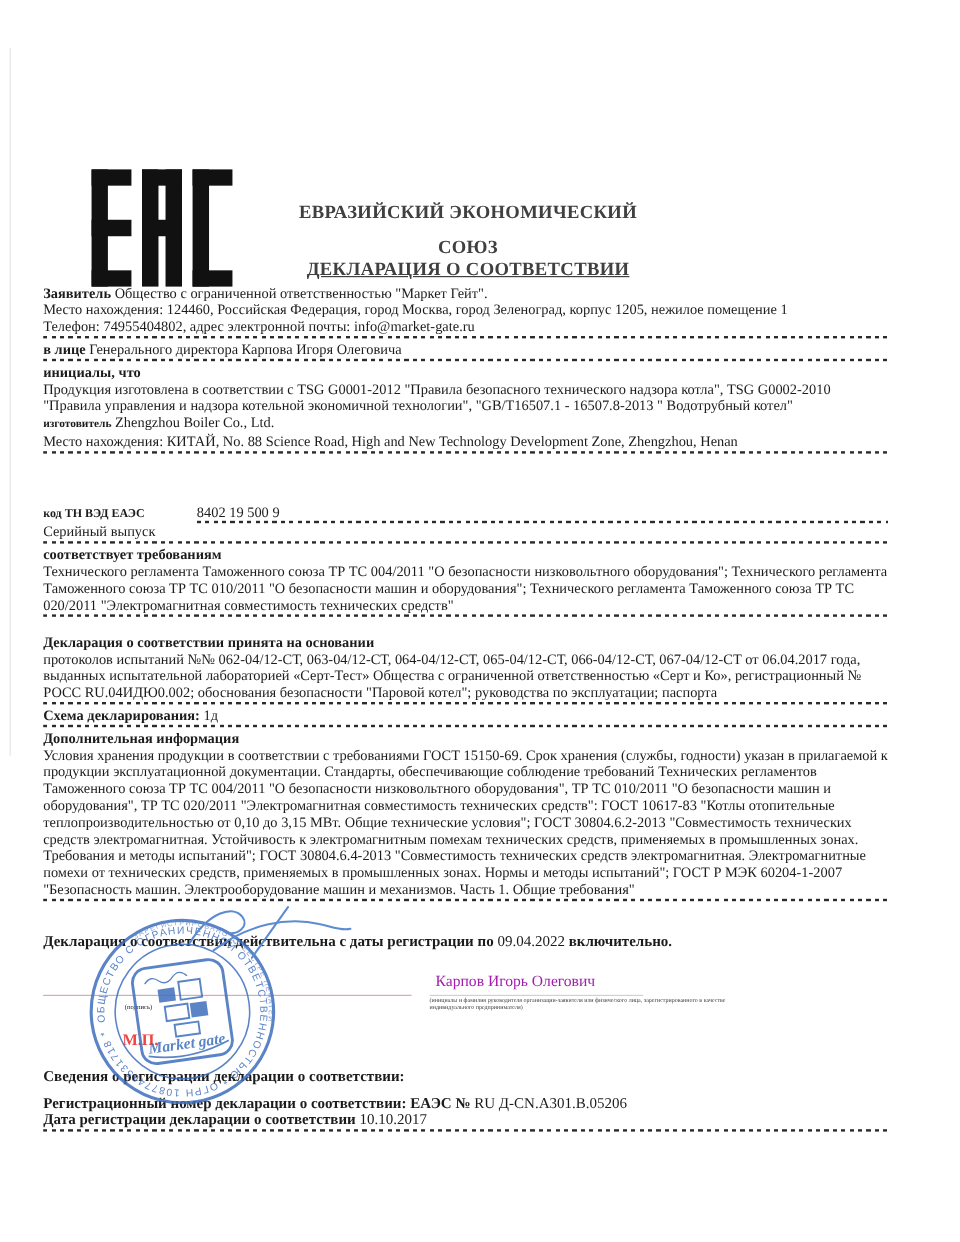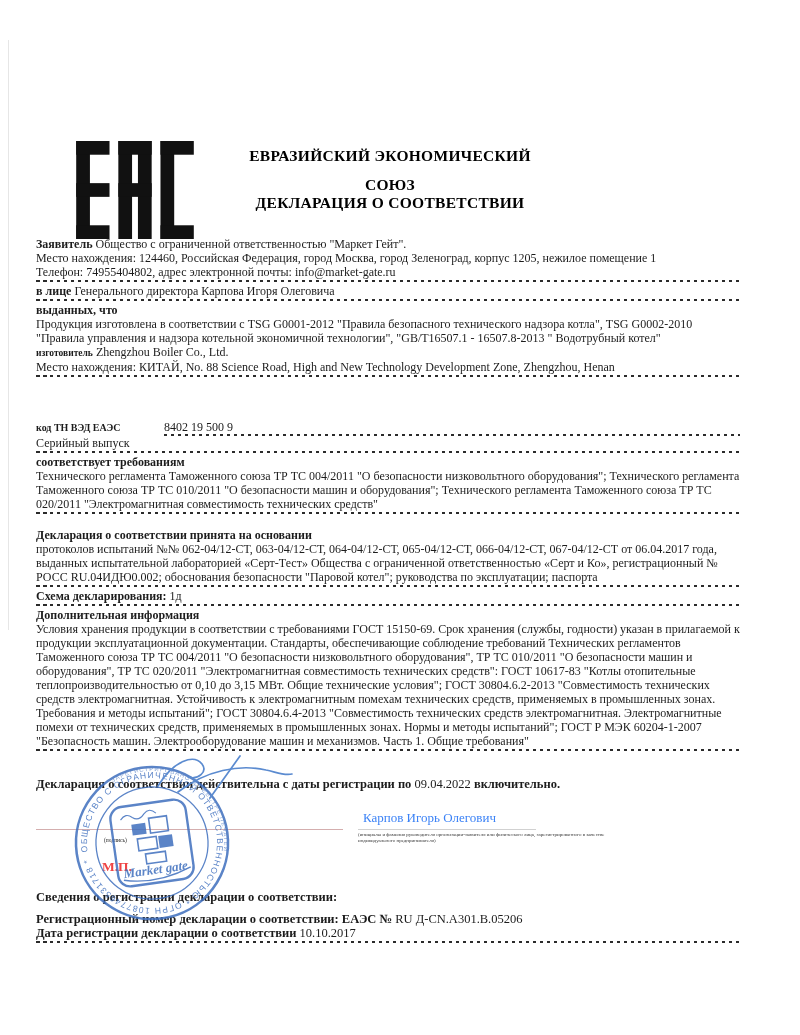--- a/index.html
+++ b/index.html
@@ -4,37 +4,37 @@
 <style>
   html,body{margin:0;padding:0;background:#fff;}
   .page{
     position:relative;width:800px;height:1035px;background:#fff;overflow:hidden;
     font-family:"Liberation Serif","DejaVu Serif",serif;color:#1c1c1c;
   }
   .scan-edge{position:absolute;left:8px;top:40px;width:1px;height:590px;background:#e6e6e6;}
   
   .eac-logo{position:absolute;left:76px;top:141px;width:118px;height:98px;}
   
-  .hdr{position:absolute;left:210px;width:360px;text-align:center;font-weight:bold;font-size:15.5px;letter-spacing:.3px;color:#000000;}
-  .hdr1{top:147px;} .hdr2{top:176px;} .hdr3{top:194px;}
+  .hdr{position:absolute;left:210px;width:360px;text-align:center;font-weight:bold;font-size:15.5px;letter-spacing:.3px;color:#404040;margin-top:22px;}
+  .hdr1{top:147px;} .hdr2{top:176px;} .hdr3{top:194px;text-decoration:underline;}
   
   .content{position:absolute;left:36px;top:237px;width:704px;font-size:12px;line-height:14px;}
   .ln{min-height:14px;}
   .b{font-weight:bold;}
   .dashes{height:2px;background-image:repeating-linear-gradient(90deg,#2b2b2b 0 3.5px,transparent 3.5px 7px);margin:1px 0 2px 0;}
   .mfr-label{font-weight:bold;font-size:9.5px;}
   .tnved-row{display:flex;align-items:baseline;margin-top:12px;}
   .tnved-label{font-weight:bold;font-size:10px;width:128px;flex:none;margin-top:32px;}
   .dash-under{flex:1;background-image:repeating-linear-gradient(90deg,#2b2b2b 0 3.5px,transparent 3.5px 7px);
     background-size:100% 2px;background-position:0 100%;background-repeat:no-repeat;padding-bottom:2px;}
   .sect{margin-top:14px;}
   .validity{margin-top:26px;font-size:12.5px;}
   
   .sig-area{position:relative;height:96px;}
-  .sig-name{position:absolute;left:327px;top:20px;font-size:13px;color:#3b82f6;}
+  .sig-name{position:absolute;left:327px;top:20px;font-size:13px;color:#a21caf;}
   .sig-line1{position:absolute;left:0;top:38px;width:307px;height:1px;background:#c99a9a;opacity:.8;}
   .sig-line2{position:absolute;left:322px;top:38px;width:178px;height:1px;background:#cccccc;opacity:.9;}
   .podpis{position:absolute;left:68px;top:42px;font-size:5.5px;color:#222;}
   .sig-caption{position:absolute;left:322px;top:41px;width:280px;font-size:5px;line-height:6px;color:#3a3a3a;}
   .mp{position:absolute;left:66px;top:69px;font-size:13.5px;font-weight:bold;color:#ef4444;text-align:right;}
   .reg-head{margin-top:3px;font-size:12.5px;}
   .reg-line{font-size:12.5px;}
   .reg-line.first{margin-top:8px;}
   
   .stamp{position:absolute;left:72px;top:758px;width:160px;height:170px;opacity:.85;transform:rotate(-8deg);z-index:3;pointer-events:none;}
@@ -73,21 +73,21 @@
       <span>Общество с ограниченной ответственностью "Маркет Гейт".</span>
     </div>
     <div class="ln">Место нахождения: 124460, Российская Федерация, город Москва, город Зеленоград, корпус 1205, нежилое помещение 1</div>
     <div class="ln">Телефон: 74955404802, адрес электронной почты: info@market-gate.ru</div>
     <div class="dashes"></div>
     <div class="ln">
       <span class="b">в лице</span>
       <span>Генерального директора Карпова Игоря Олеговича</span>
     </div>
     <div class="dashes"></div>
-    <div class="ln b">выданных, что</div>
+    <div class="ln b">инициалы, что</div>
 
     <div>Продукция изготовлена в соответствии с TSG G0001-2012 "Правила безопасного технического надзора котла", TSG G0002-2010 "Правила управления и надзора котельной экономичной технологии", "GB/T16507.1 - 16507.8-2013 " Водотрубный котел"</div>
     <div class="ln">
       <span class="mfr-label">изготовитель</span>
       <span>Zhengzhou Boiler Co., Ltd.</span>
     </div>
     <div class="ln">Место нахождения: КИТАЙ, No. 88 Science Road, High and New Technology Development Zone, Zhengzhou, Henan</div>
     <div class="dashes"></div>
 
     <div class="tnved-row">

